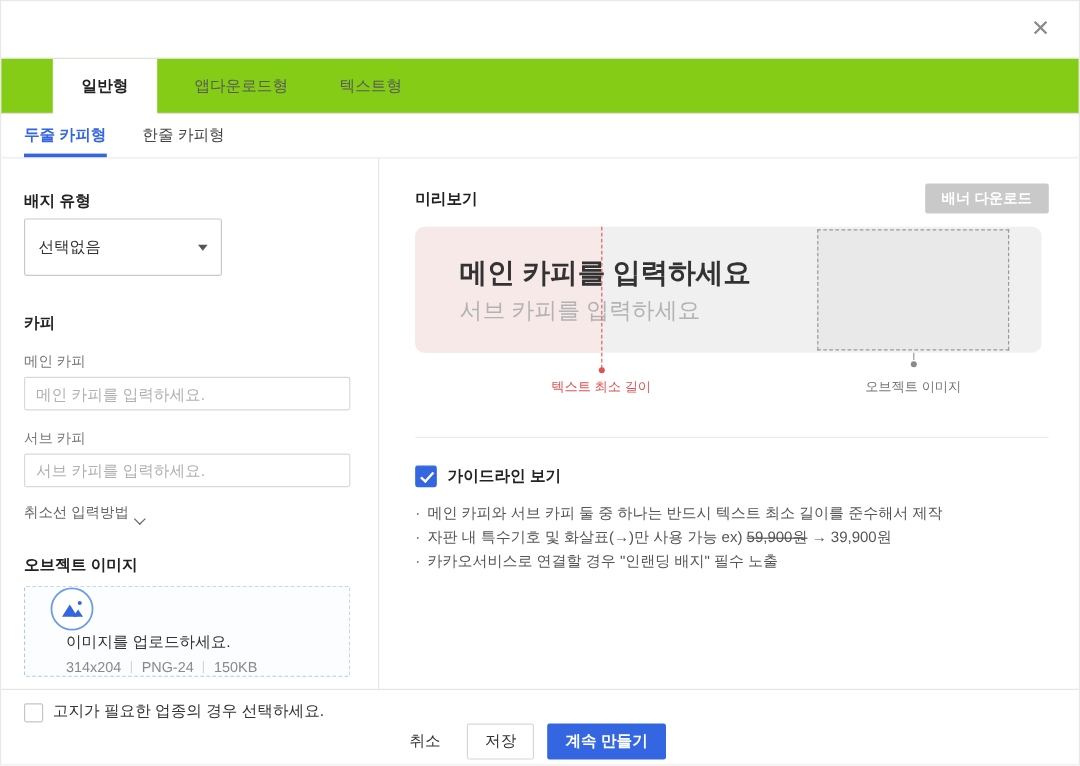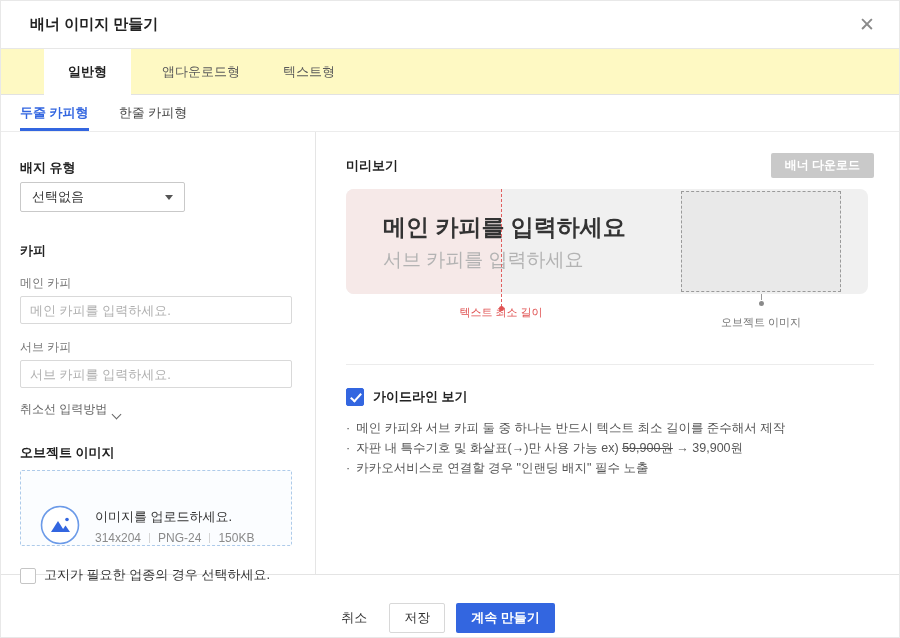--- a/index.html
+++ b/index.html
@@ -11,67 +11,67 @@
   html,body{background:#fff;}
   body{font-family:"Liberation Sans","DejaVu Sans",sans-serif;color:#333;}
   .modal{width:900px;height:638px;background:#fff;border:1px solid #e8e8e8;position:relative;overflow:hidden;}
 
   
   .hdr{height:48px;border-bottom:1px solid #e7e7e7;display:flex;align-items:center;padding:0 24px 0 29px;}
   .hdr-title{font-size:15px;font-weight:bold;color:#222;}
   .close{margin-left:auto;color:#8a8a8a;font-size:19px;line-height:1;cursor:pointer;font-weight:normal;}
 
   
-  .tabstrip{height:46px;background:#fef9c3;display:flex;padding-left:43px;position:relative;}
+  .tabstrip{height:46px;background:#84cc16;display:flex;padding-left:43px;position:relative;}
   .tabstrip::after{content:'';position:absolute;left:0;right:0;bottom:0;height:1px;background:#e2e2e2;}
   .tab{height:46px;display:flex;align-items:center;justify-content:center;font-size:13px;color:#5a5a5a;cursor:pointer;}
   .tab.w1{width:87px;} .tab.w2{width:140px;} .tab.w3{width:76px;}
   .tab.active{background:#fff;color:#222;font-weight:bold;position:relative;z-index:1;}
 
   
   .subtabs{height:37px;border-bottom:1px solid #ececec;display:flex;align-items:stretch;padding-left:19px;}
   .subtab{display:flex;align-items:center;font-size:13px;color:#444;margin-right:30px;border-bottom:3px solid transparent;padding-top:2px;cursor:pointer;}
   .subtab.active{color:var(--accent-blue);font-weight:bold;border-bottom-color:var(--accent-blue);}
 
   
   .bodyrow{display:flex;height:442px;}
   .left{width:315px;border-right:1px solid #e5e5e5;padding:27px 24px 0 19px;}
   .right{flex:1;padding:21px 25px 0 30px;}
 
   .f-label{font-size:13px;font-weight:bold;color:#222;}
-  .select{margin-top:5px;width:165px;height:30px;border:1px solid #c9c9c9;border-radius:2px;display:flex;align-items:center;justify-content:space-between;padding:0 11px;font-size:13px;color:#333;cursor:pointer;background:#fff;}
+  .select{margin-top:5px;width:165px;height:48px;border:1px solid #c9c9c9;border-radius:2px;display:flex;align-items:center;justify-content:space-between;padding:0 11px;font-size:13px;color:#333;cursor:pointer;background:#fff;}
   .caret{width:0;height:0;border-left:4px solid transparent;border-right:4px solid transparent;border-top:5px solid #555;}
   .sec-label{margin-top:30px;}
   .sm-label{margin-top:15px;font-size:12px;color:#777;}
   .txt-input{margin-top:4px;width:272px;height:28px;border:1px solid #d9d9d9;border-radius:2px;padding:0 9px;font-size:13px;color:#333;font-family:inherit;outline:none;}
   .txt-input::placeholder{color:#b0b0b0;}
   .linkrow{margin-top:13px;font-size:12px;color:#666;display:inline-flex;align-items:flex-end;gap:6px;cursor:pointer;}
   .chev{width:7px;height:7px;border-right:1px solid #666;border-bottom:1px solid #666;transform:rotate(45deg);margin-top:-4px;}
   .obj-label{margin-top:26px;}
-  .upload{margin-top:8px;width:272px;height:76px;border:1px dashed #aecbea;border-radius:2px;background:#fbfdff;display:flex;align-items:flex-end;padding-left:19px;cursor:pointer;}
+  .upload{margin-top:8px;width:272px;height:76px;border:1px dashed #aecbea;border-radius:2px;background:#fbfdff;display:flex;align-items:flex-start;padding-left:19px;cursor:pointer;flex-direction:column;}
   .up-texts{margin-left:15px;}
   .up-title{font-size:13px;color:#333;}
   .up-specs{margin-top:5px;font-size:12px;color:#8a8a8a;display:flex;align-items:center;}
   .up-specs .sep{width:1px;height:10px;background:#d5d5d5;margin:0 8px;}
   .chkrow{margin-top:20px;display:flex;align-items:flex-end;}
   .chkbox{width:16px;height:16px;border:1px solid #c5c5c5;border-radius:2px;background:#fff;cursor:pointer;flex:none;}
   .chkrow .lbl{margin-left:8px;font-size:13px;color:#333;}
 
   
   .prev-hdr{display:flex;align-items:center;justify-content:space-between;height:25px;}
   .prev-title{font-size:13px;font-weight:bold;color:#222;}
   .dl-btn{background:var(--disabled-gray);color:#fff;font-size:12px;font-weight:bold;border:none;border-radius:2px;height:25px;padding:4px 14px;cursor:default;font-family:inherit;}
   .banner{margin-top:11px;position:relative;width:522px;height:105px;background:#f0f0f0;border-radius:8px;}
   .pink{position:absolute;left:0;top:0;bottom:0;width:155px;background:#f6e9e8;border-radius:8px 0 0 8px;}
   .copy{position:absolute;left:37px;top:24px;}
   .copy-main{font-size:23px;font-weight:bold;color:#333;line-height:28px;}
   .copy-sub{margin-top:7px;font-size:19px;color:#b3b3b3;line-height:24px;}
   .redline{position:absolute;left:155px;top:0;height:118px;border-left:1px dashed #e06060;}
   .reddot{position:absolute;left:153px;top:117px;width:5px;height:5px;border-radius:50%;background:var(--guide-red);}
-  .redlabel{position:absolute;left:155px;top:116px;transform:translateX(-50%);font-size:11px;color:var(--guide-red);white-space:nowrap;}
+  .redlabel{position:absolute;left:155px;top:126px;transform:translateX(-50%);font-size:11px;color:var(--guide-red);white-space:nowrap;}
   .objbox{position:absolute;left:335px;top:2px;width:160px;height:101px;border:1px dashed #9a9a9a;background:#e9e9e9;}
   .objline{position:absolute;left:415px;top:105px;height:6px;border-left:1px solid #9a9a9a;}
   .objdot{position:absolute;left:413px;top:112px;width:5px;height:5px;border-radius:50%;background:#8a8a8a;}
   .objlabel{position:absolute;left:415px;top:126px;transform:translateX(-50%);font-size:11px;color:#777;white-space:nowrap;}
   .divider{margin-top:70px;height:1px;background:#ececec;}
   .guide-chkrow{margin-top:23px;display:flex;align-items:center;}
   .chkbox.checked{background:var(--accent-blue);border-color:var(--accent-blue);position:relative;width:18px;height:18px;}
   .chkbox.checked::after{content:'';position:absolute;left:6px;top:2px;width:4px;height:9px;border-right:2px solid #fff;border-bottom:2px solid #fff;transform:rotate(42deg);}
   .guide-chkrow .lbl{margin-left:9px;font-size:13px;font-weight:bold;color:#222;}
   .guides{margin-top:12px;list-style:none;}
@@ -85,21 +85,20 @@
   .btn-text{border:none;background:transparent;color:#333;padding:0 11px;}
   .btn-plain{border:1px solid #d8d8d8;background:#fff;color:#333;padding:0 14px;}
   .btn-primary{border:none;background:var(--accent-blue);color:#fff;font-weight:bold;padding:0 15px;}
 </style>
 </head>
 <body>
 
 <div class="modal">
 
   <div class="hdr">
-    <span class="hdr-title">배너 이미지 만들기</span>
     <span class="close">✕</span>
   </div>
 
   <div class="tabstrip">
     <div class="tab w1 active">일반형</div>
     <div class="tab w2">앱다운로드형</div>
     <div class="tab w3">텍스트형</div>
   </div>
 
   <div class="subtabs">

